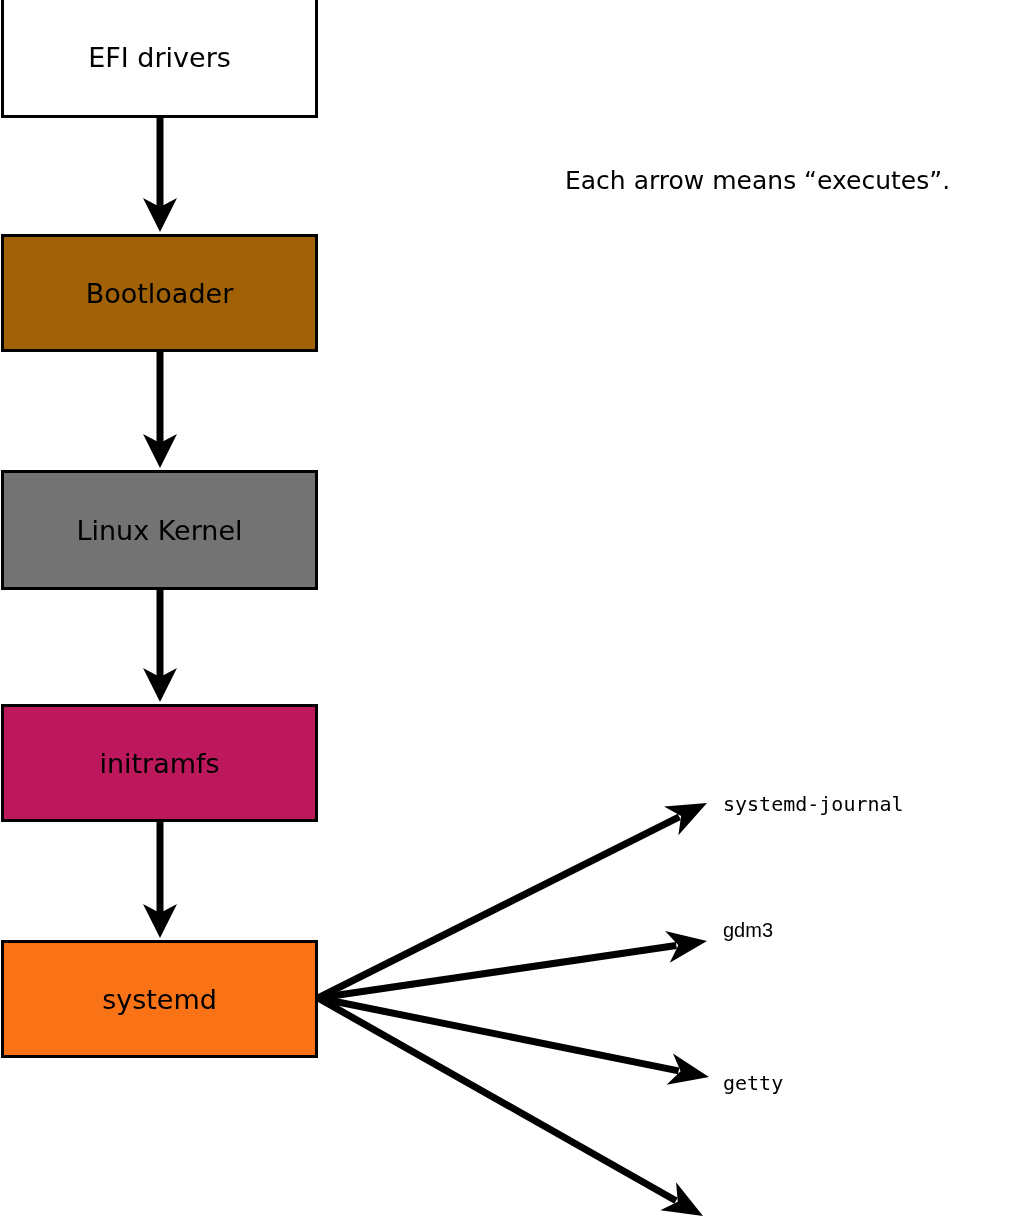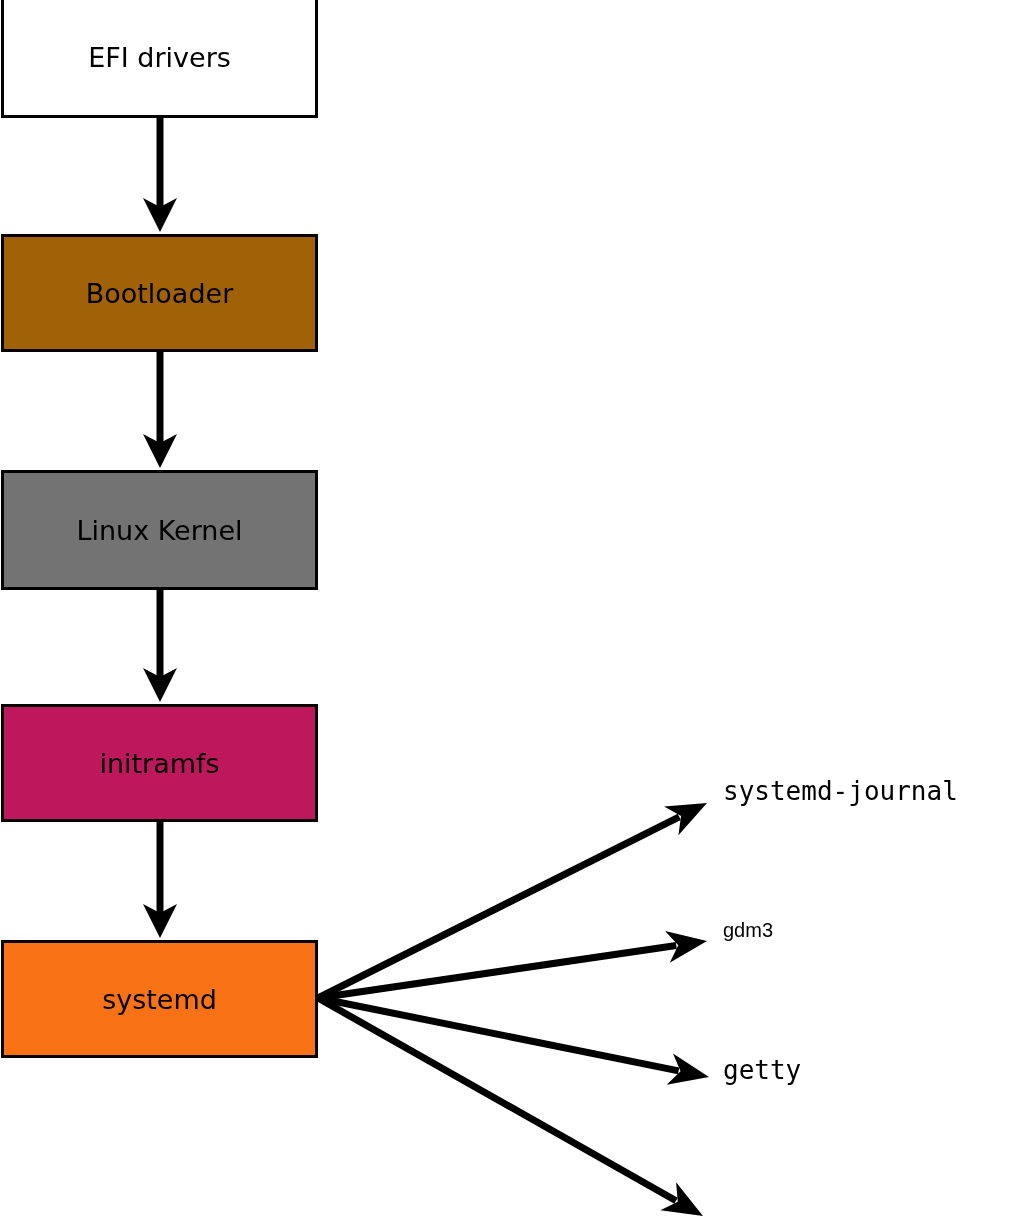--- a/index.html
+++ b/index.html
@@ -45,21 +45,22 @@
     white-space: nowrap;
   }
   .leaf-label {
     position: absolute;
     color: #000000;
     line-height: 1;
     white-space: nowrap;
   }
   .leaf-label.mono {
     font-family: "DejaVu Sans Mono", monospace;
-    font-size: 26px;
+    font-size: 20px;
+    margin-top: 16px;
   }
   .leaf-label.sans {
     font-family: Liberation Sans, sans-serif;
     font-size: 20px;
   }
   #legend-note {
     position: absolute;
     font-family: "DejaVu Sans", sans-serif;
     font-size: 25px;
     color: #000000;
@@ -102,20 +103,21 @@
         <span class="stage-box-label">Linux Kernel</span>
       </div>
       <div class="stage-box" style="left: 1px; top: 704px; width: 317px; height: 118px; border-color: rgb(0, 0, 0); background: #be185d;">
         <span class="stage-box-label">initramfs</span>
       </div>
       <div class="stage-box" style="left: 1px; top: 940px; width: 317px; height: 118px; border-color: rgb(0, 0, 0); background: #f97316;">
         <span class="stage-box-label">systemd</span>
       </div>
     </div>
 
+  <div id="legend-note" style="left: 565px; top: 168px;">Each arrow means “executes”.</div>
 
   <div id="label-layer">
       <div class="leaf-label mono" style="left: 723px; top: 778px;">systemd-journal</div>
       <div class="leaf-label sans" style="left: 723px; top: 920px;">gdm3</div>
       <div class="leaf-label mono" style="left: 723px; top: 1057px;">getty</div>
       <div class="leaf-label sans" style="left: 752px; top: 1197px; margin-top: 43px;">sshd</div>
     </div>
 
 </div>
 

